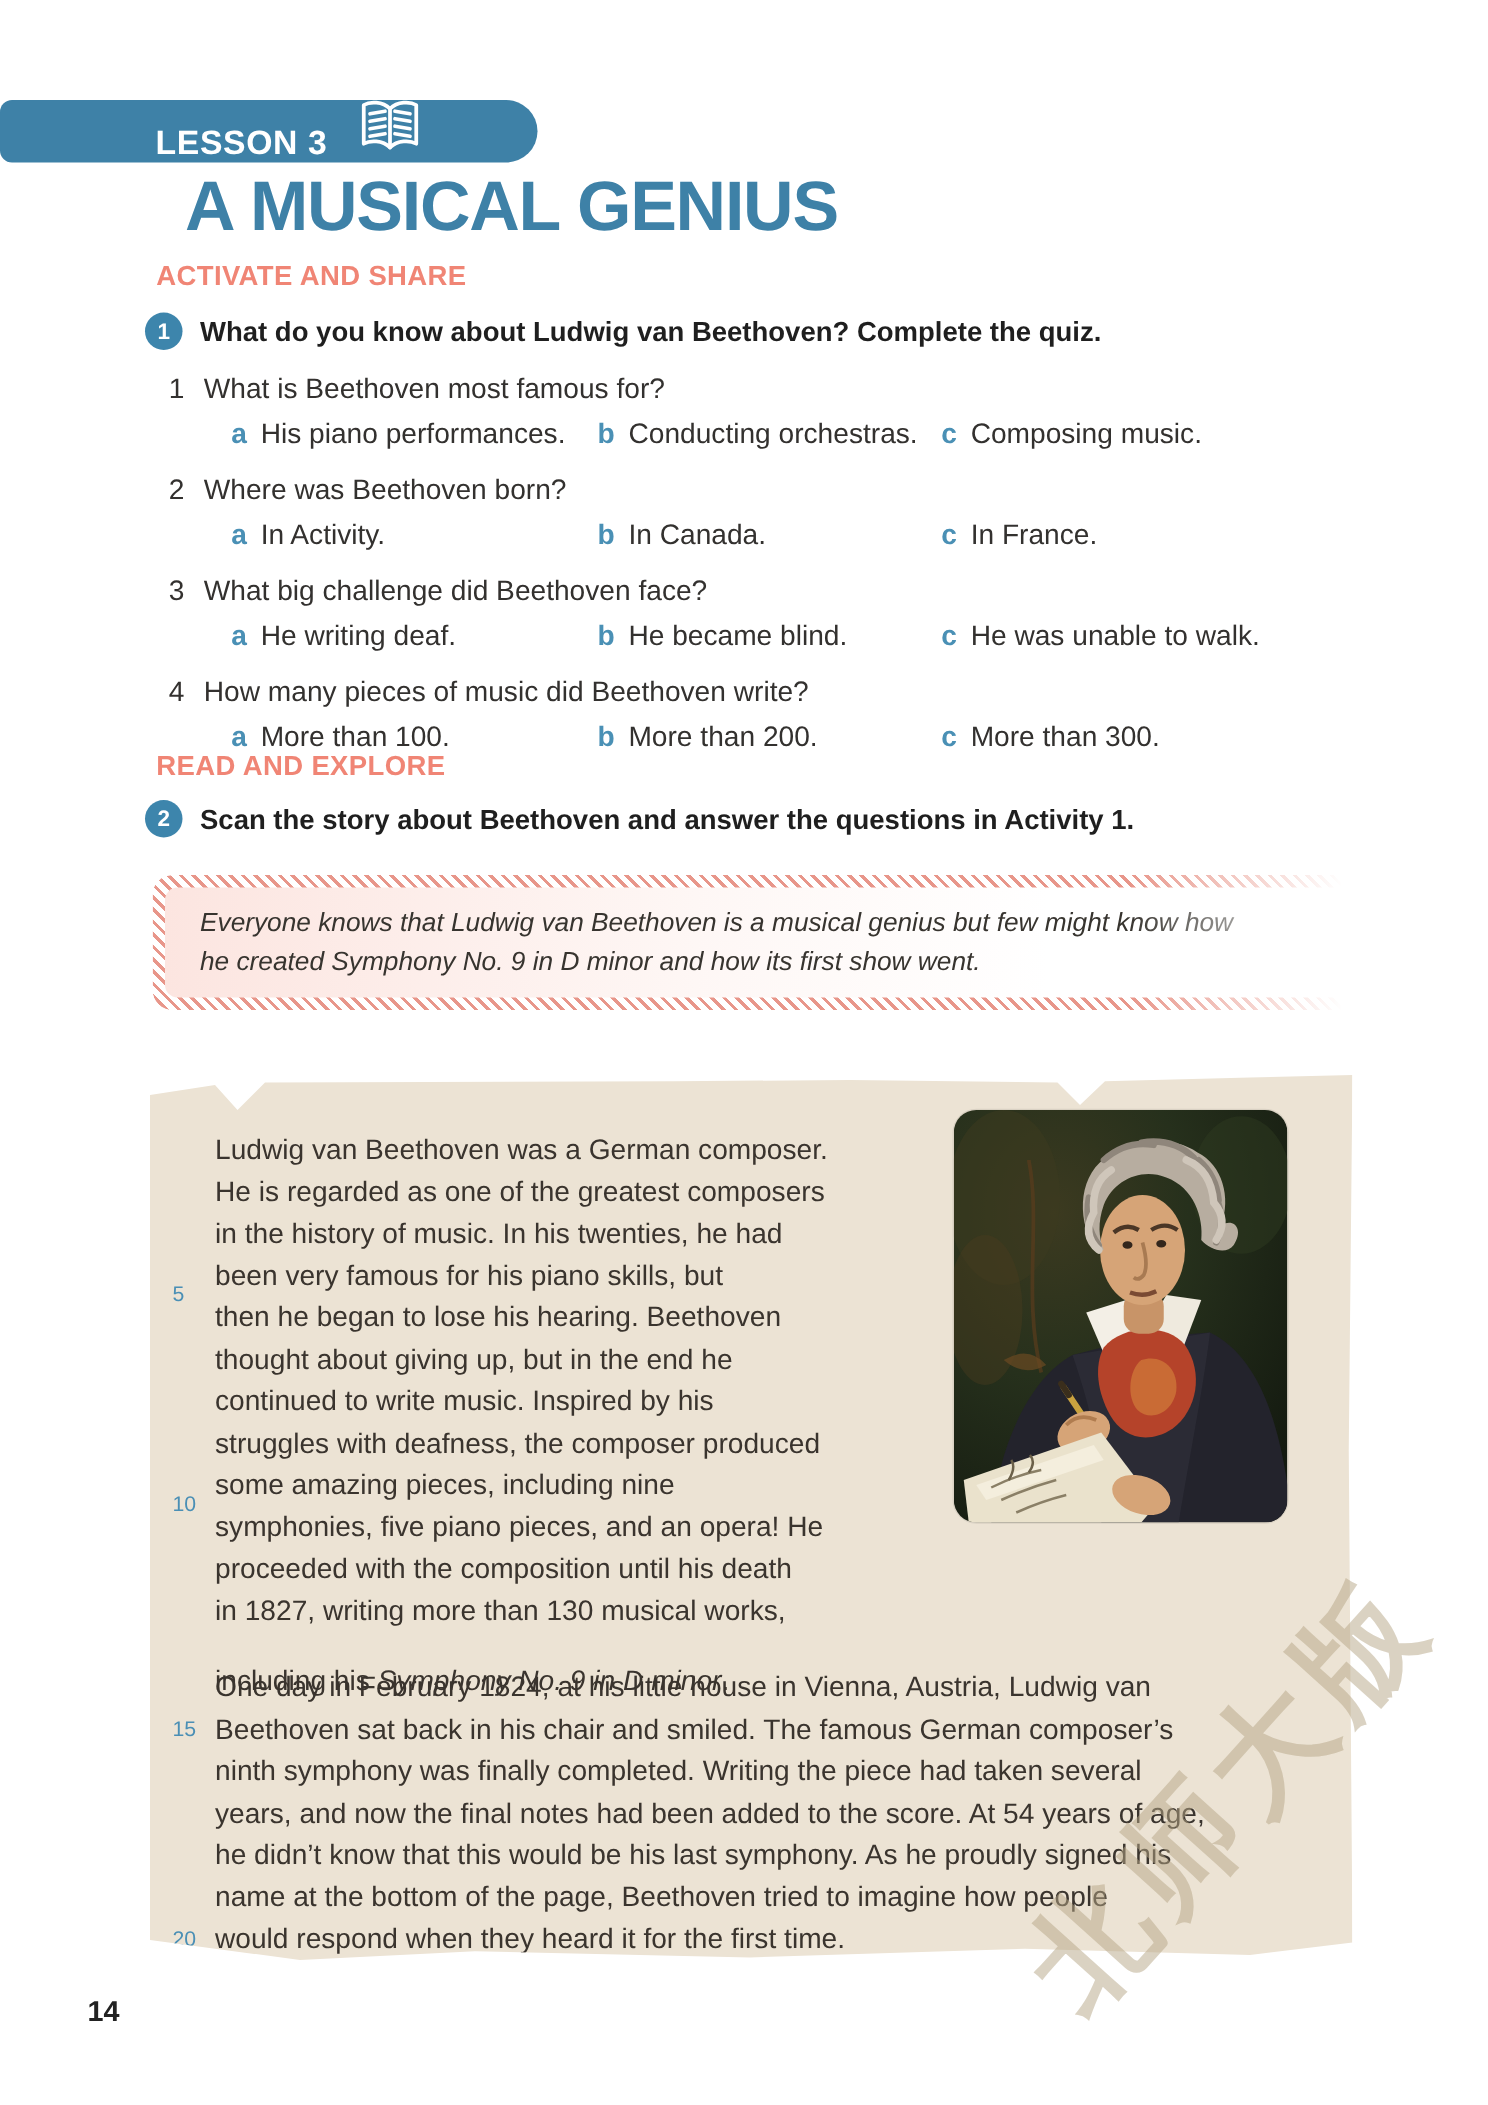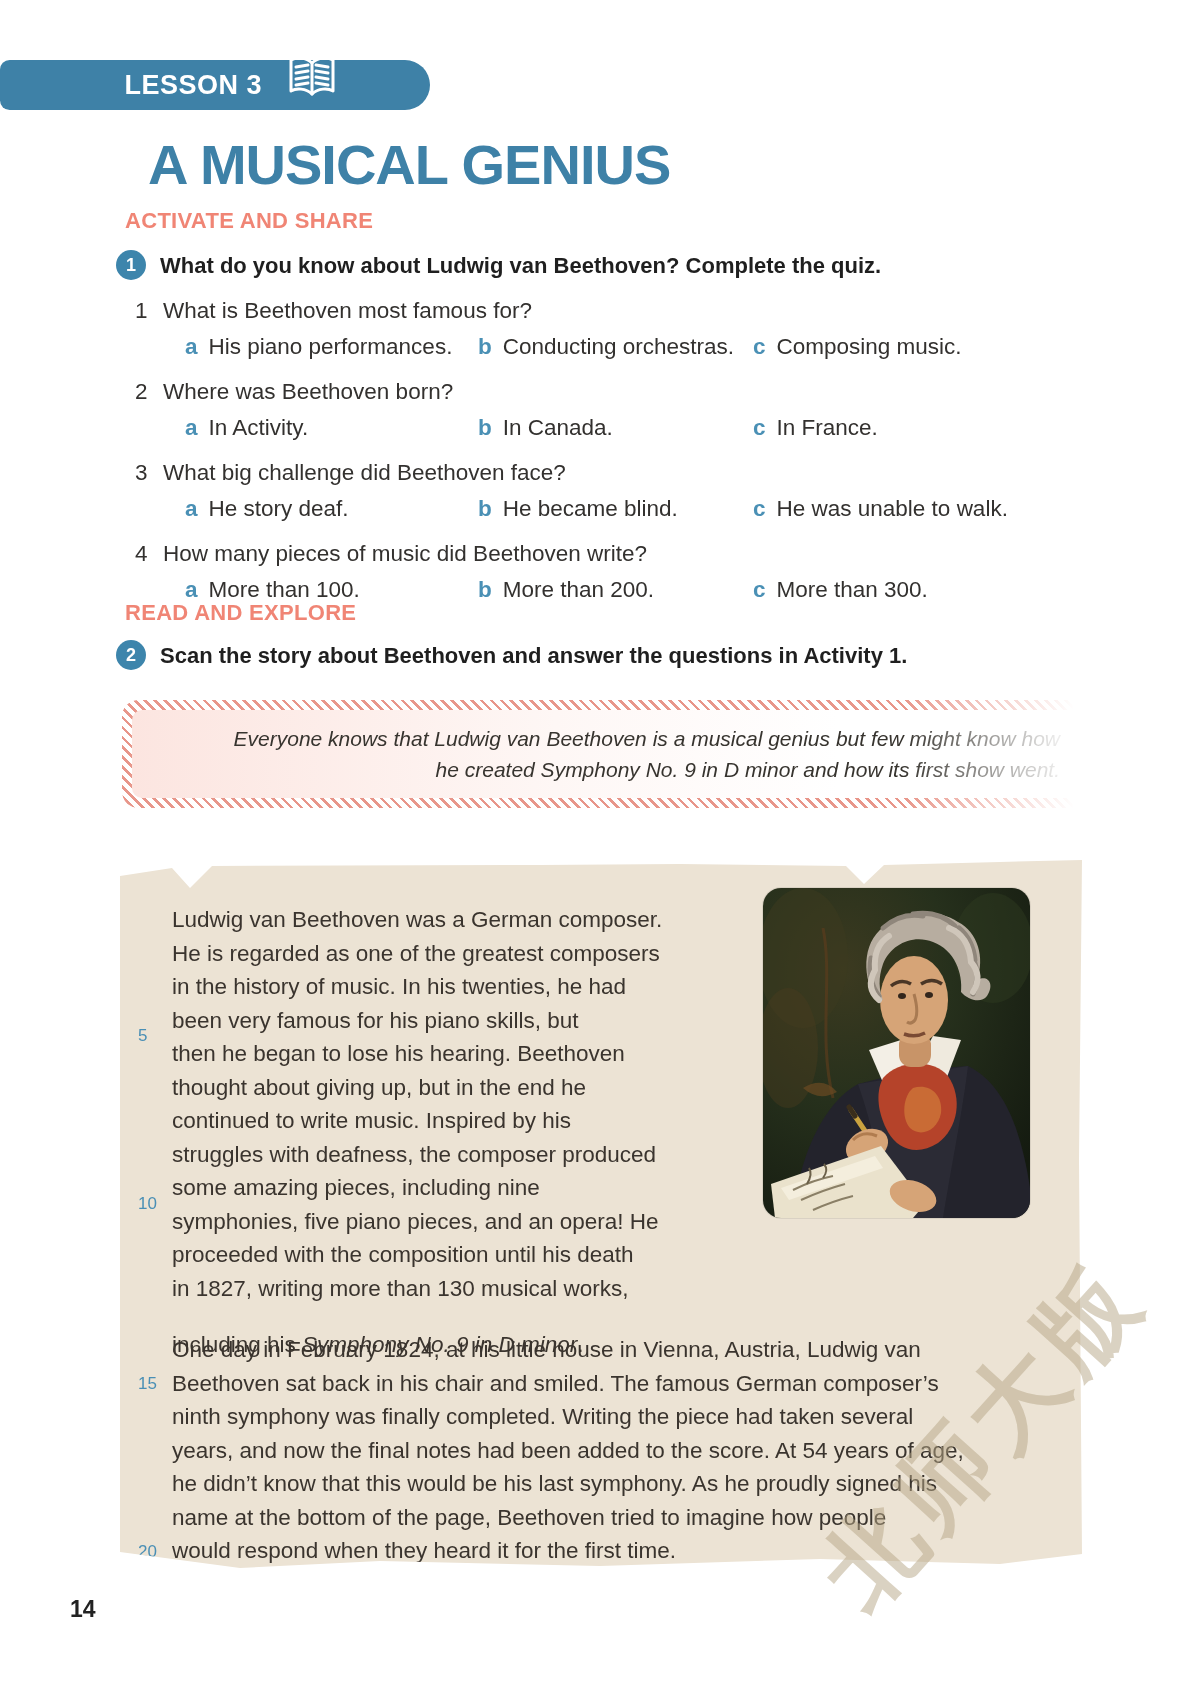--- a/index.html
+++ b/index.html
@@ -1,22 +1,22 @@
 <!DOCTYPE html>
 <html><head>
 <meta charset="utf-8">
 <style>
   html,body{margin:0;padding:0;}
   body{font-family:"Liberation Sans",sans-serif;background:#ffffff;}
   #page{position:relative;width:1190px;height:1684px;background:#ffffff;overflow:hidden;}
 
   
-  .banner{position:absolute;left:0;top:60px;width:430px;height:50px;
+  .banner{position:absolute;left:0;top:80px;width:430px;height:50px;
     background:#3e81a7;border-radius:10px 26px 26px 10px;
-    display:flex;align-items:center;justify-content:flex-end;
+    display:flex;align-items:flex-end;justify-content:flex-end;
     padding-right:92px;box-sizing:border-box;gap:24px;}
   .banner .lesson-label{color:#ffffff;font-size:27px;font-weight:bold;letter-spacing:.5px;}
   .banner svg{margin-top:-10px;}
 
   
   .page-title{position:absolute;left:116px;top:132px;font-size:56px;font-weight:800;
     color:#3e81a7;letter-spacing:-1px;margin-left:32px;}
   .sec-head{position:absolute;font-size:22px;font-weight:bold;color:#f08575;letter-spacing:.3px;}
   .sec-activate{left:125px;top:208px;}
   .sec-read{left:125px;top:600px;}
@@ -37,21 +37,21 @@
   .opt{display:flex;gap:11px;}
   .opt-letter{color:#4a90b5;font-weight:bold;}
 
   
   .callout{position:absolute;left:122px;top:700px;width:952px;
     background:repeating-linear-gradient(45deg,#e8968a 0 2.6px,rgba(232,150,138,0) 2.6px 7px);
     border-radius:16px 0 0 16px;padding:10px 0 10px 10px;box-sizing:border-box;
     -webkit-mask:linear-gradient(90deg,#000 82%,rgba(0,0,0,0));
     mask:linear-gradient(90deg,#000 82%,rgba(0,0,0,0));}
   .callout-inner{background:linear-gradient(90deg,#fce5e0 0%,#fef7f5 45%,#ffffff 75%);
-    border-radius:10px 0 0 10px;padding:13px 14px 13px 46px;text-align:right;}
+    border-radius:10px 0 0 10px;padding:13px 14px 13px 28px;}
   .callout-text{font-size:21px;font-style:italic;color:#37342f;line-height:31px;white-space:pre-line;}
 
   
   .passage{position:absolute;left:120px;top:860px;width:962px;height:714px;background:#ece3d4;
     clip-path:polygon(0px 16px,52px 8px,70px 28px,92px 6px,420px 5px,560px 4px,726px 6px,744px 24px,
       764px 5px,880px 2px,962px 0px,959px 300px,962px 694px,880px 704px,700px 699px,480px 706px,
       260px 701px,120px 708px,0px 692px);}
   .para{position:absolute;font-family:"Liberation Sans",sans-serif;font-size:22.5px;color:#3a342e;
     line-height:33.5px;white-space:pre-line;}
   .para1{left:52px;top:43px;width:600px;}
@@ -137,21 +137,21 @@
         </span>
     </div>
 
     <div class="q-line">
       <span class="q-num">3</span>
       <span>What big challenge did Beethoven face?</span>
     </div>
     <div class="opts">
       <span class="opt">
           <span class="opt-letter">a</span>
-          <span>He story deaf.</span>
+          <span>He writing deaf.</span>
         </span>
       <span class="opt">
           <span class="opt-letter">b</span>
           <span>He became blind.</span>
         </span>
       <span class="opt">
           <span class="opt-letter">c</span>
           <span>He was unable to walk.</span>
         </span>
     </div>

